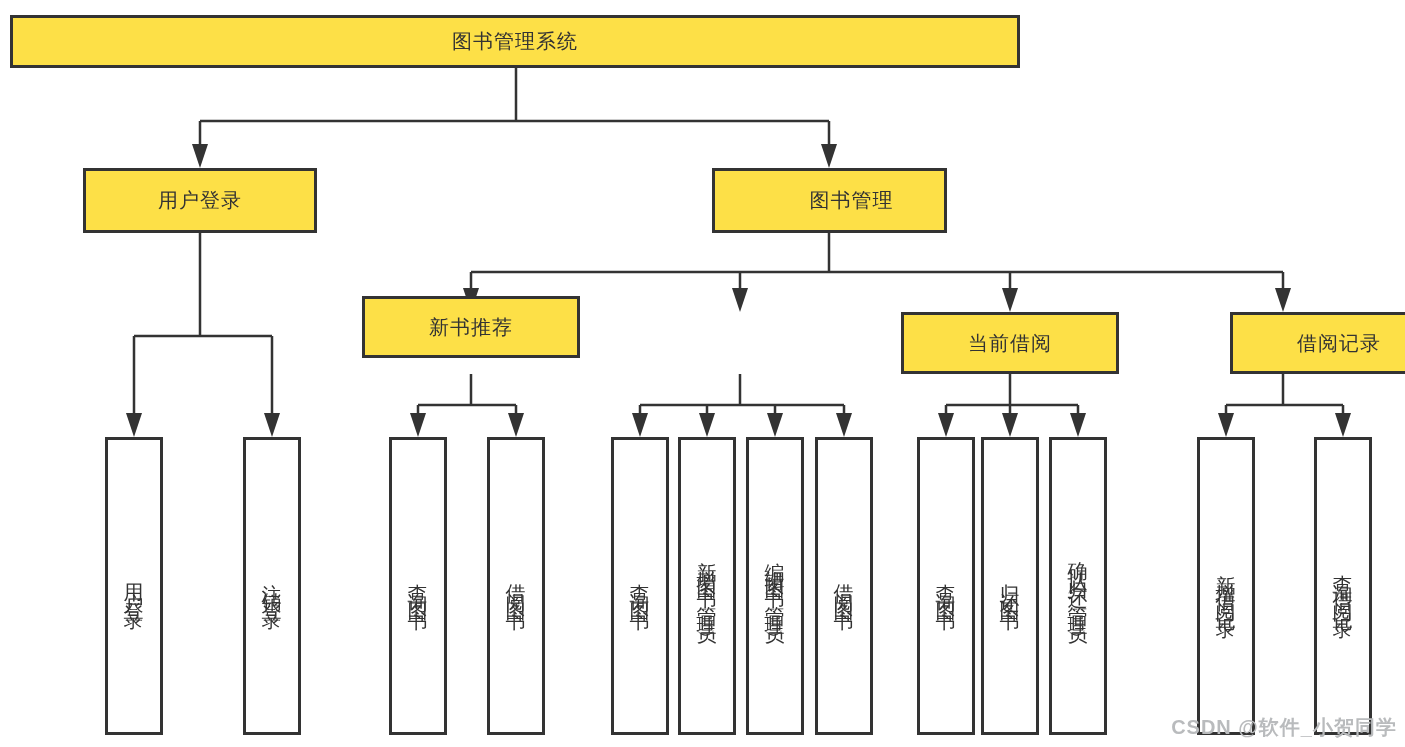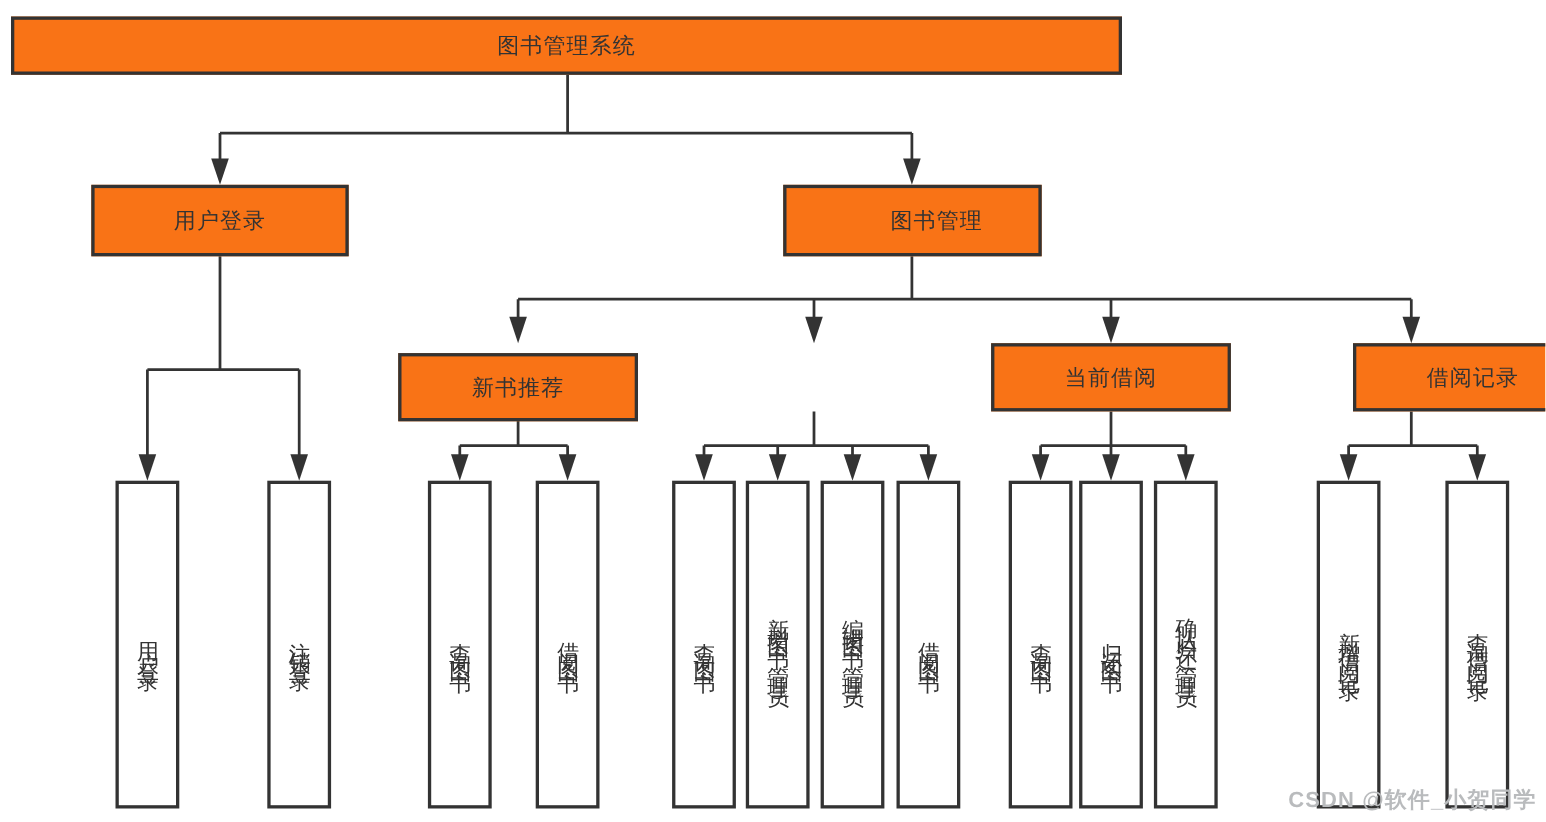--- a/index.html
+++ b/index.html
@@ -9,21 +9,21 @@
     background:#ffffff;
     font-family:"Liberation Sans","DejaVu Sans",sans-serif;
     color:#333333;
     overflow:hidden;
   }
   #connectors{position:absolute;left:0;top:0;width:1405px;height:747px;}
   .hbox{
     position:absolute;
     box-sizing:border-box;
     border:3px solid #333333;
-    background:#f97316;
+    background:#fde047;
     display:flex;align-items:center;justify-content:center;
     font-size:20px;color:#333333;
     letter-spacing:1px;
     z-index:2;
   }
   .vbox{
     position:absolute;
     box-sizing:border-box;
     top:437px;width:58px;height:298px;
     border:3px solid #333333;
@@ -36,21 +36,21 @@
     text-orientation:mixed;
     font-size:20px;color:#333333;
     letter-spacing:9px;
     line-height:1;
     white-space:nowrap;
   }
   
   .b-root {left:10px; top:15px; width:1010px;height:53px;}
   .b-login{left:83px; top:168px;width:234px; height:65px;}
   .b-mgmt {left:712px;top:168px;width:235px; height:65px;padding-left:44px;}
-  .b-l3-0 {left:362px;top:321px;width:218px; height:62px;}
+  .b-l3-0 {left:362px;top:296px;width:218px; height:62px;}
   .b-l3-1 {left:631px;top:312px;width:218px; height:62px;}
   .b-l3-2 {left:901px;top:312px;width:218px; height:62px;}
   .b-l3-3 {left:1230px;top:312px;width:218px;height:62px;}
   
   .v-0 {left:105px;}  .v-1 {left:243px;}
   .v-2 {left:389px;}  .v-3 {left:487px;}
   .v-4 {left:611px;}  .v-5 {left:678px;}
   .v-6 {left:746px;}  .v-7 {left:815px;}
   .v-8 {left:917px;}  .v-9 {left:981px;}
   .v-10{left:1049px;}

